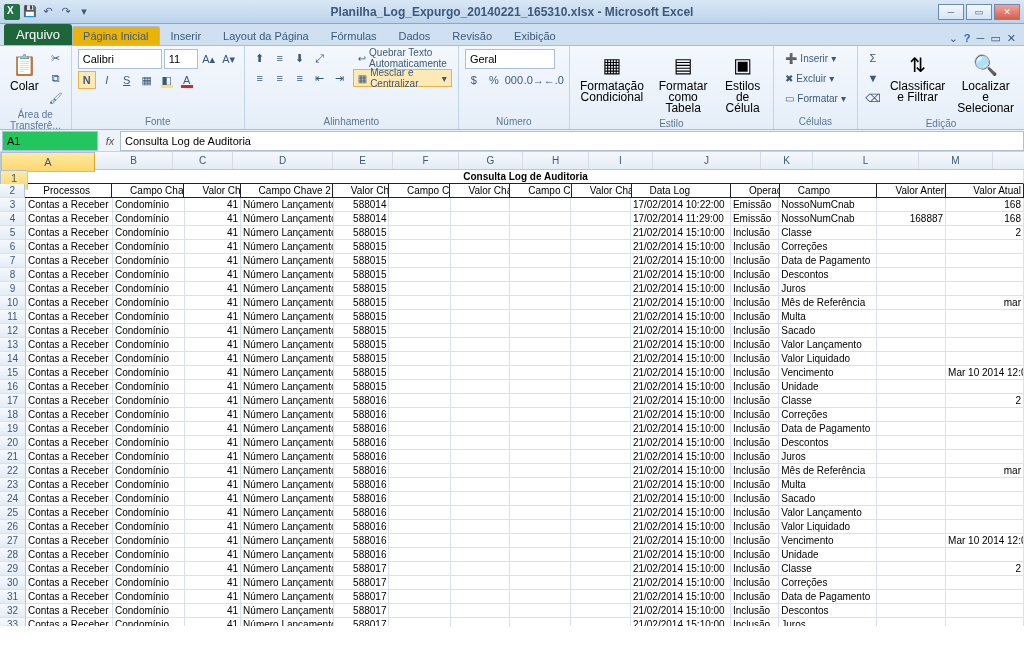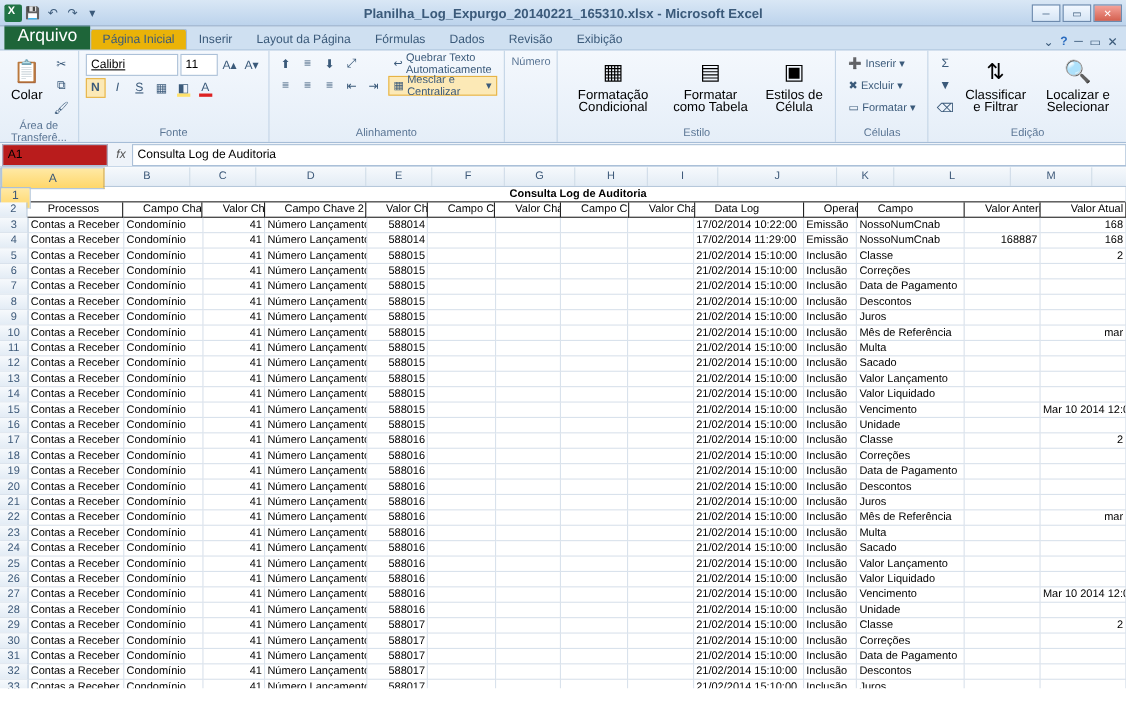--- a/index.html
+++ b/index.html
@@ -11,21 +11,21 @@
 .titlebar .qat .excel-logo { width:16px; height:16px; background:#217346; border-radius:2px; position:relative;}
 .titlebar .qat .excel-logo::after{content:"X";color:#fff;font-weight:bold;font-size:10px;position:absolute;left:3px;top:1px;}
 .titlebar .qat .icon { width:16px; height:16px; display:flex; align-items:center; justify-content:center; color:#3b5a7a; cursor:pointer;}
 .titlebar .title { position:absolute; left:50%; transform:translateX(-50%); color:#3b5a7a; font-size:12px;font-weight:bold;}
 .titlebar .winbtns { position:absolute; right:4px; display:flex; gap:2px;}
 .titlebar .winbtns div{ width:26px; height:16px; border:1px solid #6d8aad; background:linear-gradient(#f2f8ff,#d6e5f5); display:flex;align-items:center;justify-content:center;font-size:9px;color:#3b5a7a;cursor:pointer;}
 .titlebar .winbtns .close{ background:linear-gradient(#f5a39a,#d4604f); color:#fff;}
 
 
 .tabs { height:22px; background:#cfe0f1; display:flex; align-items:flex-end; padding-left:4px; border-bottom:1px solid #a6bdd7; gap:0;}
-.tabs .filetab { background:#1e6539; color:#fff; padding:3px 12px; border-radius:3px 3px 0 0; font-size:16px; cursor:pointer;}
+.tabs .filetab { background:#1e6539; color:#fff; padding:3px 12px; border-radius:3px 3px 0 0; font-size:13px; cursor:pointer;}
 .tabs .tab { padding:3px 10px; color:#3b5a7a; cursor:pointer; font-size:11px; border:1px solid transparent; border-bottom:none;}
 .tabs .tab.active { background:#eab308; border-color:#a6bdd7; border-radius:3px 3px 0 0;}
 .tabs .help { margin-left:auto; margin-right:8px; color:#3b5a7a; display:flex; gap:6px;}
 .tabs .help span{cursor:pointer;}
 
 
 .ribbon { height:84px; background:linear-gradient(#f4f8fd,#e5eef8); border-bottom:1px solid #a6bdd7; display:flex; font-size:11px;}
 .group { border-right:1px solid #c3d4e6; padding:3px 6px 0 6px; display:flex; flex-direction:column; }
 .group-body { flex:1; display:flex; gap:4px; align-items:flex-start;}
 .group-label { text-align:center; color:#5b7695; font-size:10px; padding:2px 0; position:relative;}
@@ -33,21 +33,21 @@
 .bigbtn .ico{ width:28px;height:28px; display:flex;align-items:center;justify-content:center;font-size:20px;}
 .bigbtn .lbl{ font-size:12px; text-align:center; line-height:11px;}
 .col { display:flex; flex-direction:column; gap:2px;}
 .row { display:flex; gap:2px; align-items:center;}
 .smico { width:18px;height:18px; display:flex;align-items:center;justify-content:center; border:1px solid transparent; cursor:pointer; font-size:11px;color:#3b5a7a;}
 .smico.active{ background:#fce9b6; border-color:#e6b345;}
 .sel { height:20px; border:1px solid #abc0d8; background:#fff; font-size:11px; padding:0 4px;}
 .ribbtn { height:18px; border:1px solid transparent; background:transparent; display:flex; align-items:center; gap:3px; padding:0 4px; cursor:pointer; font-size:10px; color:#3b5a7a;}
 .ribbtn.active{ background:#fce9b6; border-color:#e6b345;}
 .fbar { height:22px; display:flex; align-items:center; border-bottom:1px solid #c3d4e6; background:#eef3f9;}
-.namebox { width:96px; height:20px; margin:1px 2px; border:1px solid #abc0d8; background:#b91c1c; display:flex; align-items:center; padding:0 4px; font-size:11px;}
+.namebox { width:96px; height:20px; margin:1px 2px; border:1px solid #abc0d8; background:#22c55e; display:flex; align-items:center; padding:0 4px; font-size:11px;}
 .fx { width:20px; text-align:center; font-style:italic; color:#555; cursor:pointer;}
 .formula { flex:1; height:20px; border:1px solid #abc0d8; background:#fff; padding:0 4px; display:flex; align-items:center; font-size:11px;}
 
 
 .grid-wrap { height:474px; overflow:hidden; position:relative; background:#fff;}
 .colhdr { display:flex; height:18px; background:linear-gradient(#f6f9fc,#e3ecf5); border-bottom:1px solid #b6c8db; font-size:10px;}
 .rowsel{ width:28px; border-right:1px solid #b6c8db; background:linear-gradient(#f6f9fc,#e3ecf5); cursor:pointer;}
 .ch { border-right:1px solid #d0dce8; text-align:center; line-height:18px; color:#3c5878; cursor:pointer;}
 .ch.sel{ background:linear-gradient(#ffe9a5,#ffd76a); border-right-color:#d7a531;}
 .w-a{width:94px;} .w-b{width:78px;} .w-c{width:60px;} .w-d{width:100px;} .w-e{width:60px;}
@@ -118,21 +118,21 @@
         <div class="smico">🖌</div>
       </div>
     </div>
     <div class="group-label">Área de Transferê...</div>
   </div>
 
   <div class="group">
     <div class="group-body">
       <div class="col">
         <div class="row">
-          <input class="sel" style="width: 84px; text-decoration: underline;" value="Calibri">
+          <input class="sel" style="width: 84px;" value="Calibri">
           <input class="sel" style="width: 34px;" value="11">
           <div class="smico">A▴</div>
           <div class="smico">A▾</div>
         </div>
         <div class="row">
           <div class="smico active" style="font-weight:bold">N</div>
           <div class="smico" style="font-style:italic">I</div>
           <div class="smico" style="text-decoration:underline">S</div>
           <div class="smico">▦</div>
           <div class="smico" style="position:relative">◧<span style="position:absolute;bottom:0;left:2px;right:2px;height:3px;background:#ffe26b"></span></div>
@@ -169,20 +169,32 @@
             <span>▦</span>
             <span>Mesclar e Centralizar</span>
             <span>▾</span>
           </div>
       </div>
     </div>
     <div class="group-label">Alinhamento</div>
   </div>
 
   <div class="group">
+    <div class="group-body">
+      <div class="col">
+        <input class="sel" style="width: 90px;" value="Geral">
+        <div class="row">
+          <div class="smico">$</div>
+          <div class="smico">%</div>
+          <div class="smico">000</div>
+          <div class="smico">.0→</div>
+          <div class="smico">←.0</div>
+        </div>
+      </div>
+    </div>
     <div class="group-label">Número</div>
   </div>
 
   <div class="group">
     <div class="group-body">
       <div class="bigbtn">
           <div class="ico">▦</div>
           <div class="lbl">Formatação Condicional</div>
         </div>
       <div class="bigbtn">

